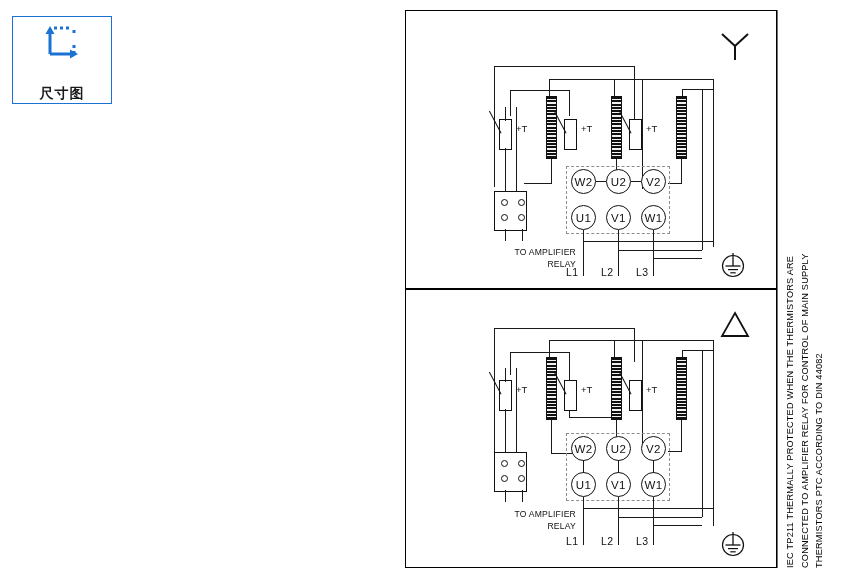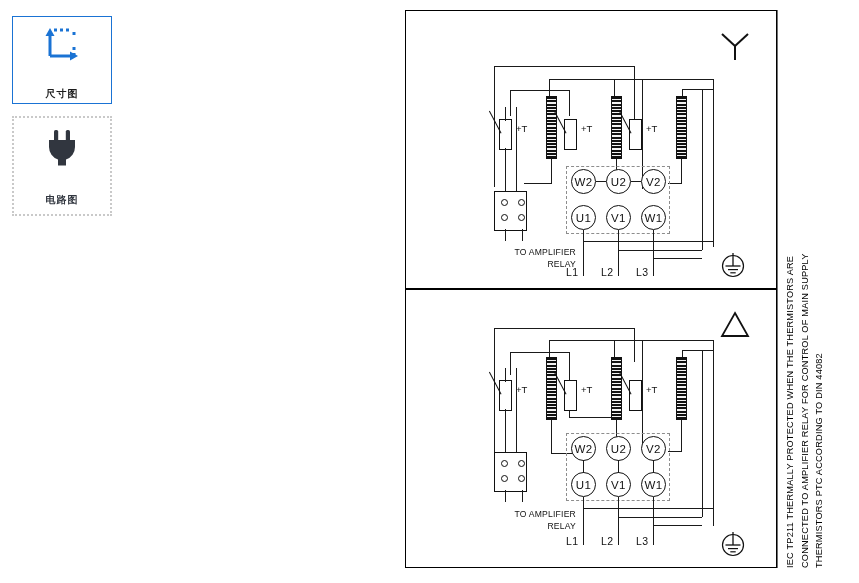--- a/index.html
+++ b/index.html
@@ -15,21 +15,21 @@
   .sidebar{position:absolute;left:12px;top:16px;width:104px;}
   .side-btn{
     width:100px;height:88px;background:#ffffff;
     display:flex;flex-direction:column;align-items:center;justify-content:center;
     box-sizing:border-box;cursor:pointer;
   }
   .side-btn.active{border:1px solid #1a73d4;}
   .side-btn.inactive{border:2px dotted #c9c9c9;height:100px;margin-top:12px;}
   .side-btn .ico{height:44px;display:flex;align-items:center;justify-content:center;}
   .side-btn .lbl{
-    font-size:10px;color:#31363f;margin-top:23px;letter-spacing:1px;font-weight:bold;
+    font-size:14px;color:#31363f;margin-top:23px;letter-spacing:1px;font-weight:bold;
   }
   .side-btn.active .lbl{color:#1b1b1b;}
 
   
   .sheet{position:absolute;left:405px;top:10px;width:372px;height:558px;}
   .panel{position:absolute;left:0;border:1.6px solid #000;box-sizing:border-box;background:#fff;}
   .panel-top{top:0;width:372px;height:279px;}
   .panel-bot{top:279px;width:372px;height:279px;}
 
   .side-rule{position:absolute;left:777px;top:10px;width:0;height:558px;border-left:1.4px solid #6f6f6f;}
@@ -98,32 +98,20 @@
             <path d="M32 10 L32 16" stroke-dasharray="3,3"></path>
             <path d="M12 8 L30 8" stroke-dasharray="3,3"></path>
           </g>
           <path d="M8 6 L3.5 14 L12.5 14 Z" fill="#1a73d4"></path>
           <path d="M36 34 L28 29.5 L28 38.5 Z" fill="#1a73d4"></path>
         </svg>
       </span>
       <span class="lbl">尺寸图</span>
     </div>
 
-    <div class="side-btn inactive">
-      <span class="ico">
-        <svg width="34" height="38" viewBox="0 0 34 38">
-          <g fill="#31363f">
-            <rect x="9" y="1" width="4.2" height="11" rx="1.6"></rect>
-            <rect x="20.8" y="1" width="4.2" height="11" rx="1.6"></rect>
-            <path d="M4 11 h26 v7 a13 13 0 0 1 -9 12.4 v6.2 h-8 v-6.2 A13 13 0 0 1 4 18 Z"></path>
-          </g>
-        </svg>
-      </span>
-      <span class="lbl">电路图</span>
-    </div>
   </div>
 
   <div class="sheet">
 
     <div class="panel panel-top">
 
       <span class="sym" style="left:312px;top:18px;">
         <svg width="34" height="34" viewBox="0 0 34 34">
           <g stroke="#111" stroke-width="2" fill="none">
             <path d="M4 5 L17 17"></path>

